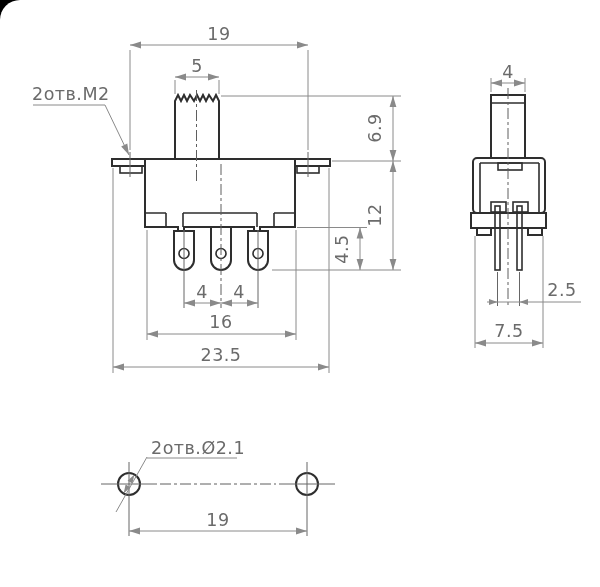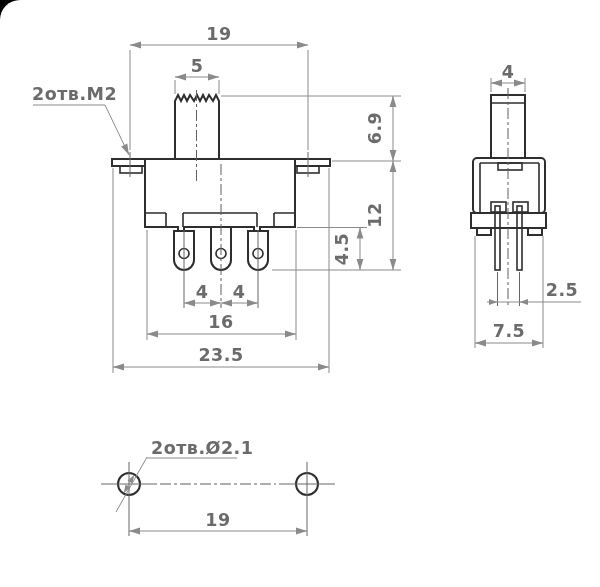--- a/index.html
+++ b/index.html
@@ -2,21 +2,20 @@
 <html><head>
 <meta charset="utf-8">
 <style>
   html,body{margin:0;padding:0;background:#ffffff;}
   .page{
     position:relative;
     width:600px;height:587px;
     background:#ffffff;
     overflow:hidden;
     font-family:"DejaVu Sans", sans-serif;
-    font-weight:bold;
   }
   
   .corner{position:absolute;top:0;left:0;width:20px;height:20px;background:#000;}
   .corner-mask{position:absolute;top:0;left:0;width:20px;height:20px;background:#fff;border-top-left-radius:20px;}
   svg{position:absolute;inset:0;}
   svg text{
     font-family:"DejaVu Sans", sans-serif;
     font-size:17.5px;
     fill:#6b6b6b;
     letter-spacing:0.5px;

